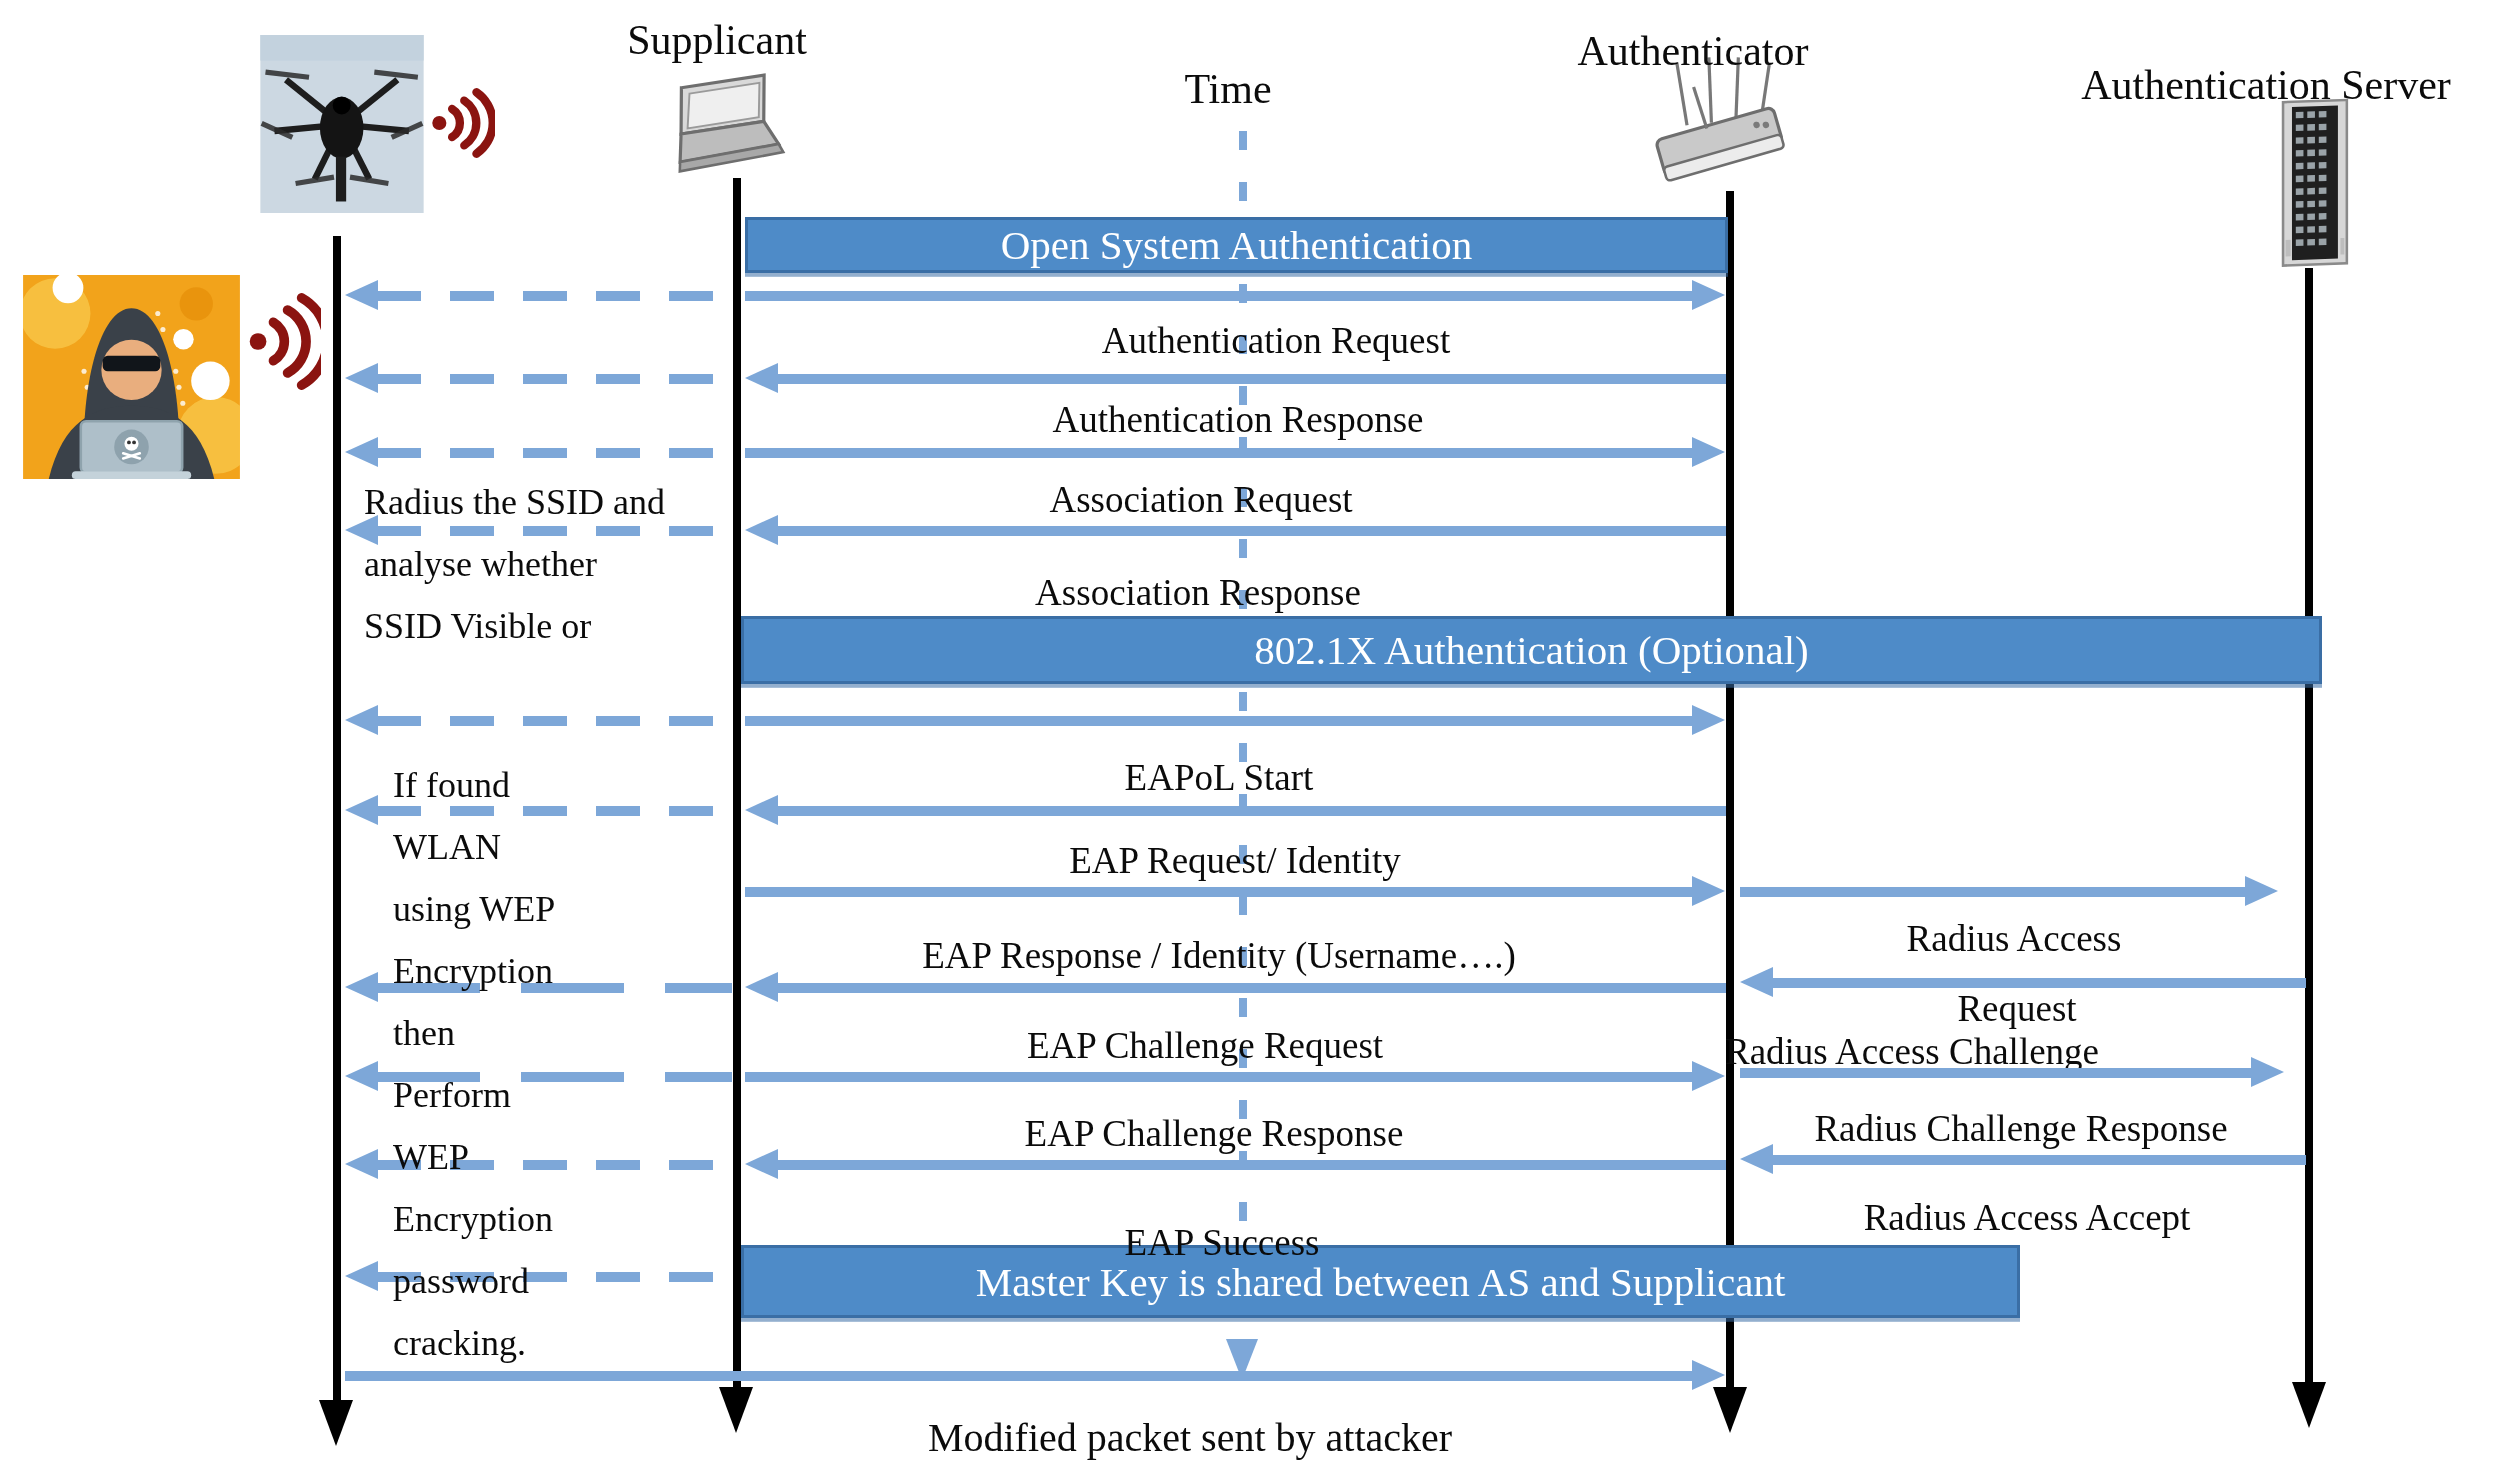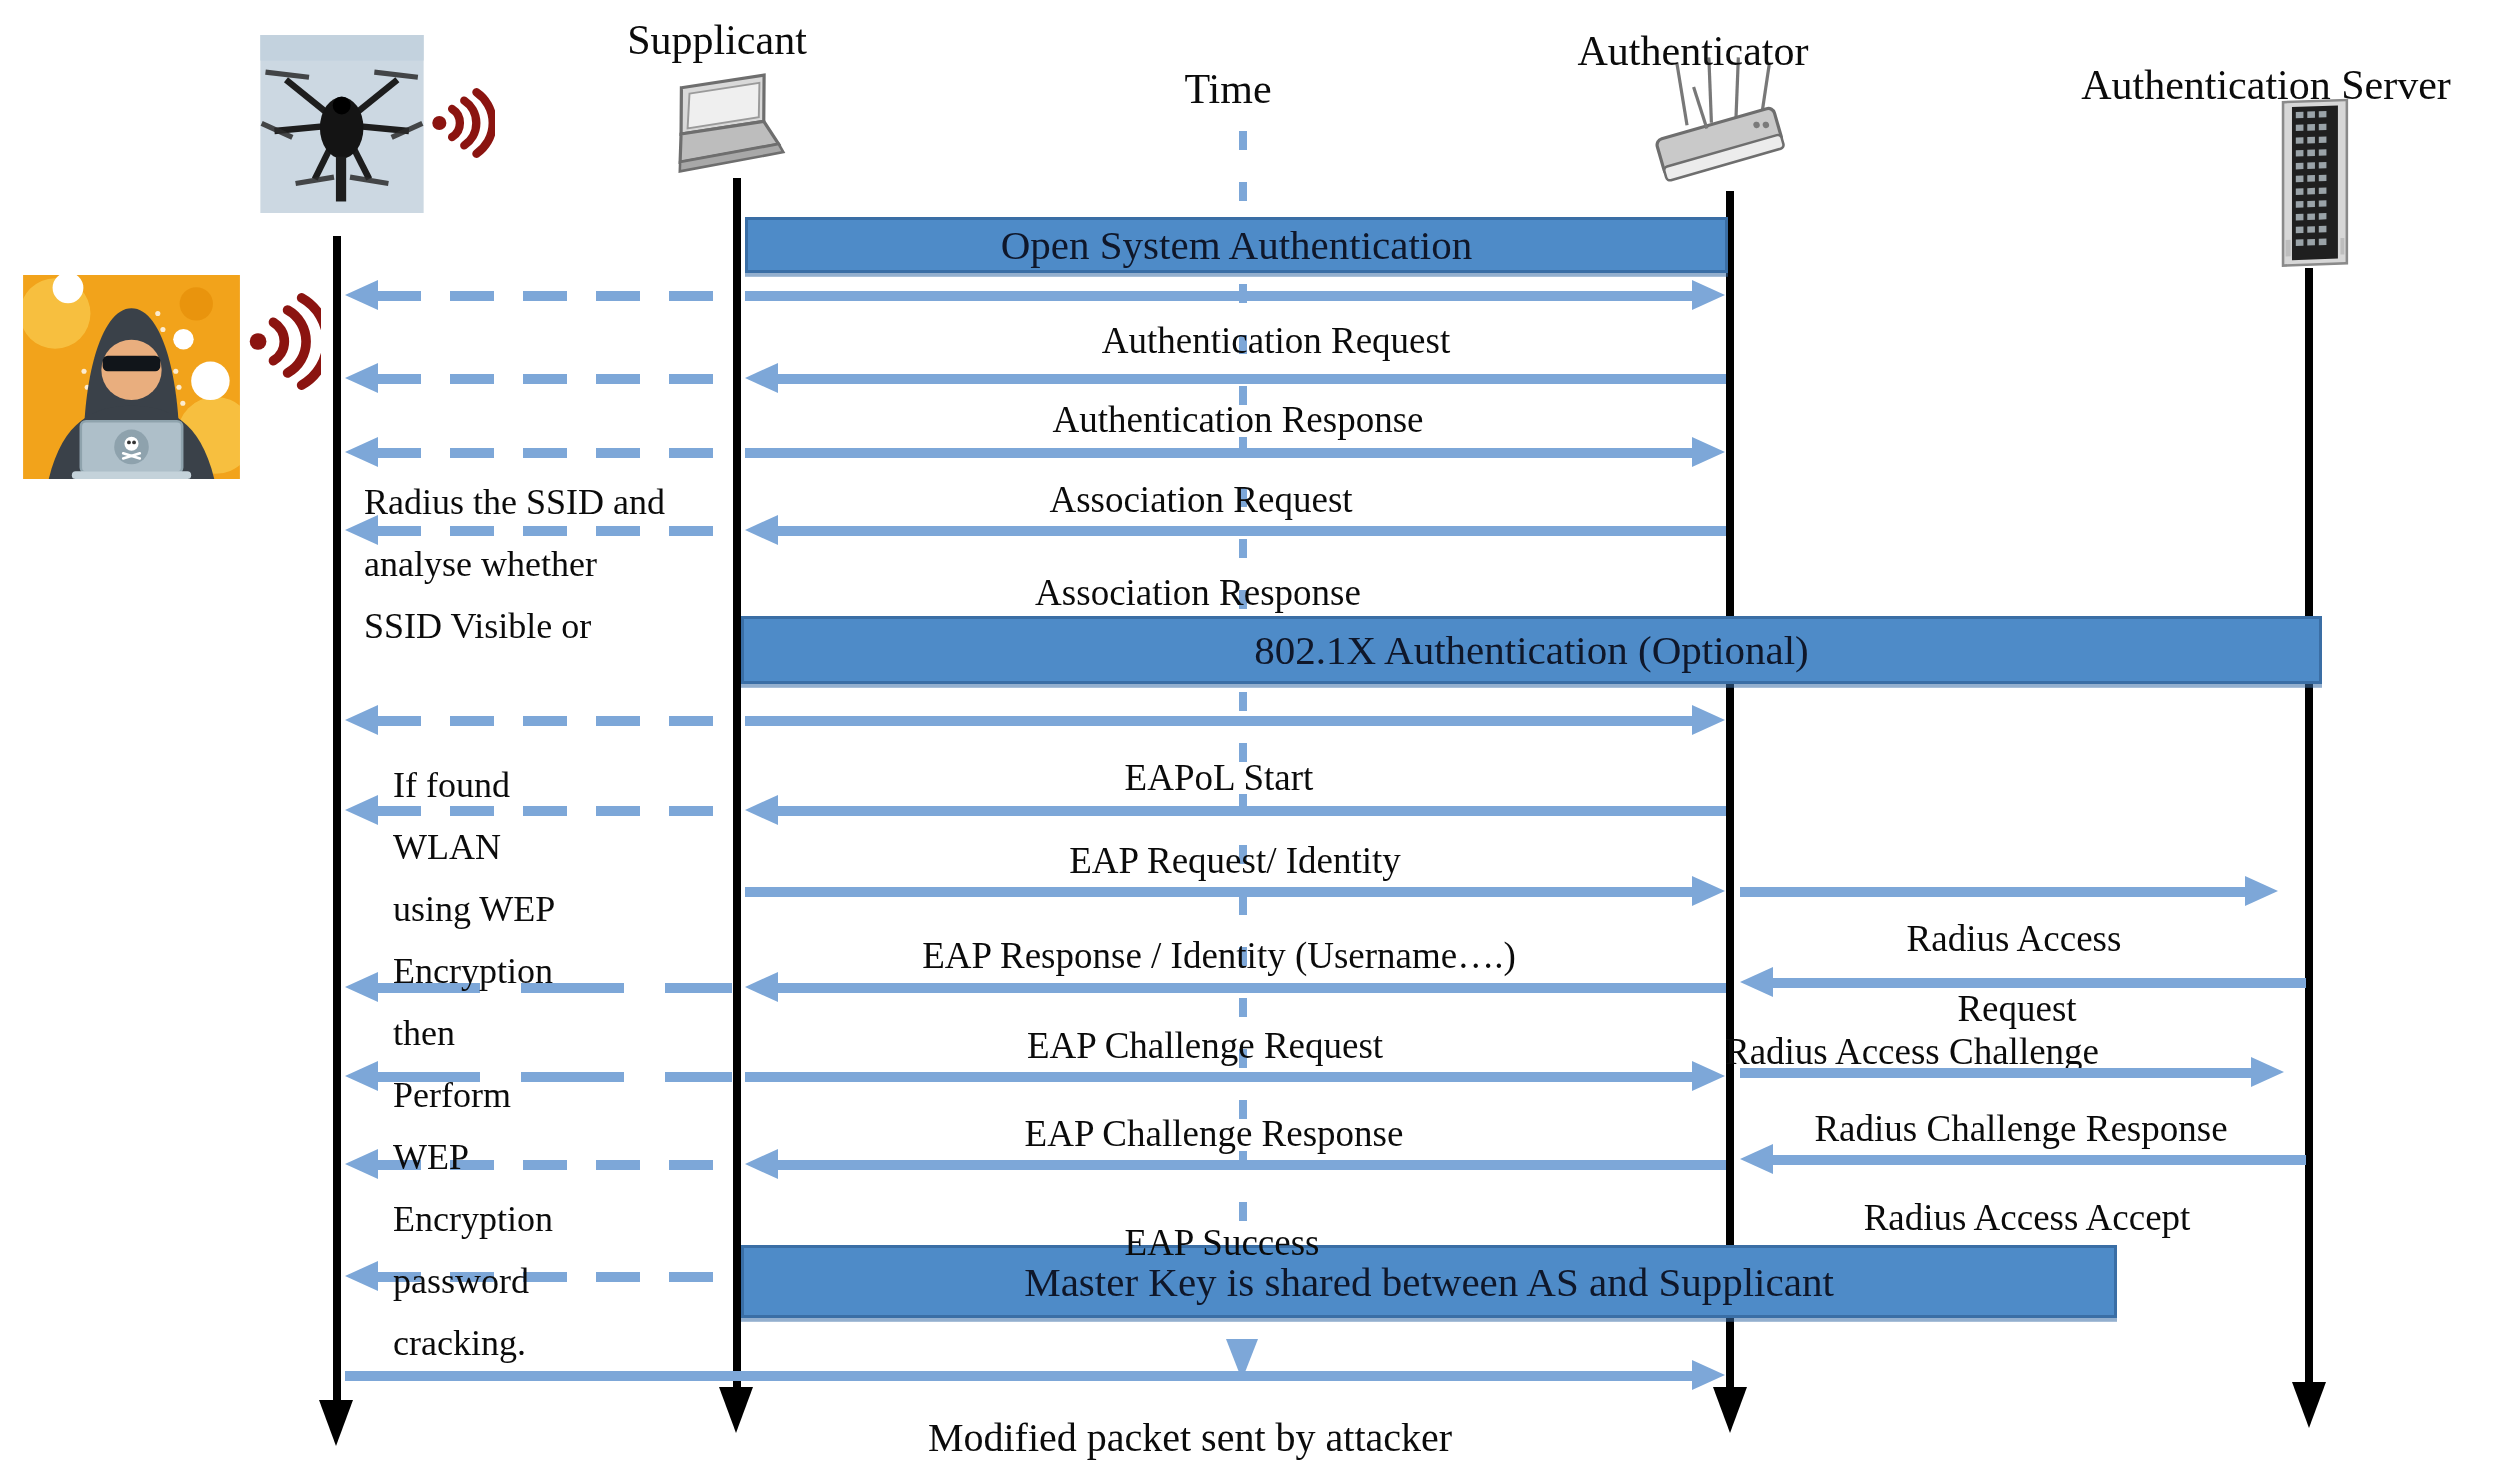--- a/index.html
+++ b/index.html
@@ -10,21 +10,21 @@
     --bannerFill:#4e8bc8;
     --bannerBorder:#3a6ea5;
     --maroon:#8b1410;
   }
   .actor{position:absolute;transform:translateX(-50%);font-size:42px;color:#0b0b0b;white-space:nowrap;}
   .msg{position:absolute;transform:translateX(-50%);font-size:37px;color:#0b0b0b;white-space:nowrap;}
   .banner{
     position:absolute;background:var(--bannerFill);
     border:3.8px solid var(--bannerBorder);box-sizing:border-box;
     display:flex;align-items:center;justify-content:center;
-    color:#0f172a;font-size:41px;white-space:nowrap;
+    color:#ffffff;font-size:41px;white-space:nowrap;
     box-shadow:0 3.8px 0 rgba(58,110,165,.55);
   }
   .life{position:absolute;width:8.3px;background:#000;}
   .lh{position:absolute;width:0;height:0;border-left:17.3px solid transparent;border-right:17.3px solid transparent;border-top:46px solid #000;}
   .bar{position:absolute;height:9.6px;background:var(--arrow);}
   .dash{position:absolute;height:9.6px;background:repeating-linear-gradient(90deg,var(--arrow) 0 44px,transparent 44px 73px);}
   .longdash{position:absolute;height:9.6px;background:repeating-linear-gradient(90deg,var(--arrow) 0 103px,transparent 103px 144px);}
   .ah-r{position:absolute;width:0;height:0;border-top:15.4px solid transparent;border-bottom:15.4px solid transparent;border-left:33px solid var(--arrow);}
   .ah-l{position:absolute;width:0;height:0;border-top:15.4px solid transparent;border-bottom:15.4px solid transparent;border-right:33px solid var(--arrow);}
   .timeline{position:absolute;width:8.3px;background:repeating-linear-gradient(180deg,var(--arrow) 0 19px,transparent 19px 51px);}
@@ -217,21 +217,21 @@
 
   <div class="life" style="left:2305px;top:268px;height:1114px;"></div>
   <div class="lh" style="left:2292px;top:1382px;"></div>
 
   <div class="banner" style="left:745px;top:217px;width:983px;height:56px;">
     <span>Open System Authentication</span>
   </div>
   <div class="banner" style="left:741px;top:616px;width:1581px;height:68px;">
     <span>802.1X Authentication (Optional)</span>
   </div>
-  <div class="banner" style="left:741px;top:1245px;width:1376px;height:73px;">
+  <div class="banner" style="left:741px;top:1245px;width:1279px;height:73px;">
     <span>Master Key is shared between AS and Supplicant</span>
   </div>
 
   <div class="msg" style="left:1276px;top:319px;">Authentication Request</div>
   <div class="msg" style="left:1238px;top:398px;">Authentication Response</div>
   <div class="msg" style="left:1201px;top:478px;">Association Request</div>
   <div class="msg" style="left:1198px;top:571px;">Association Response</div>
   <div class="msg" style="left:1219px;top:756px;">EAPoL Start</div>
   <div class="msg" style="left:1235px;top:839px;">EAP Request/ Identity</div>
   <div class="msg" style="left:1219px;top:934px;">EAP Response / Identity (Username….)</div>

